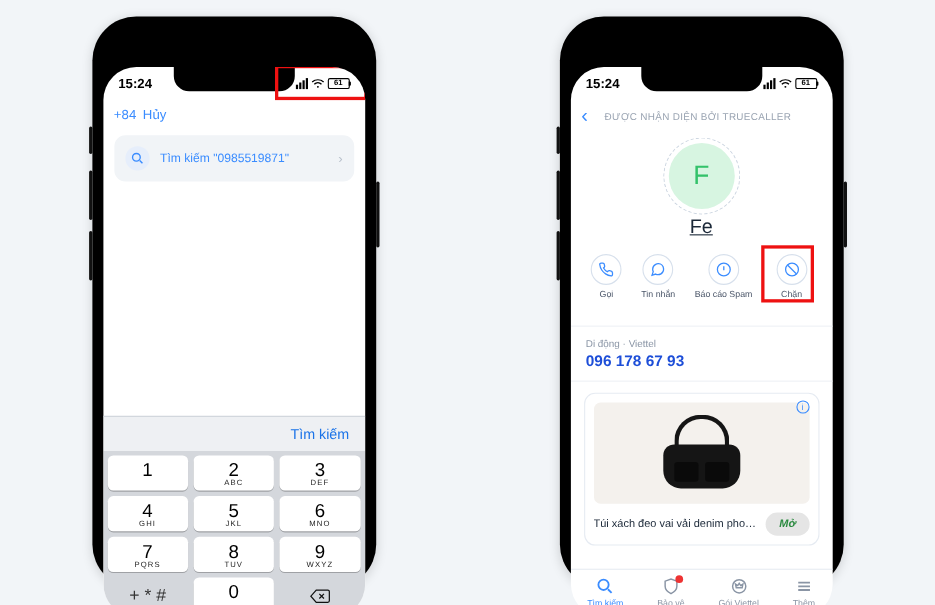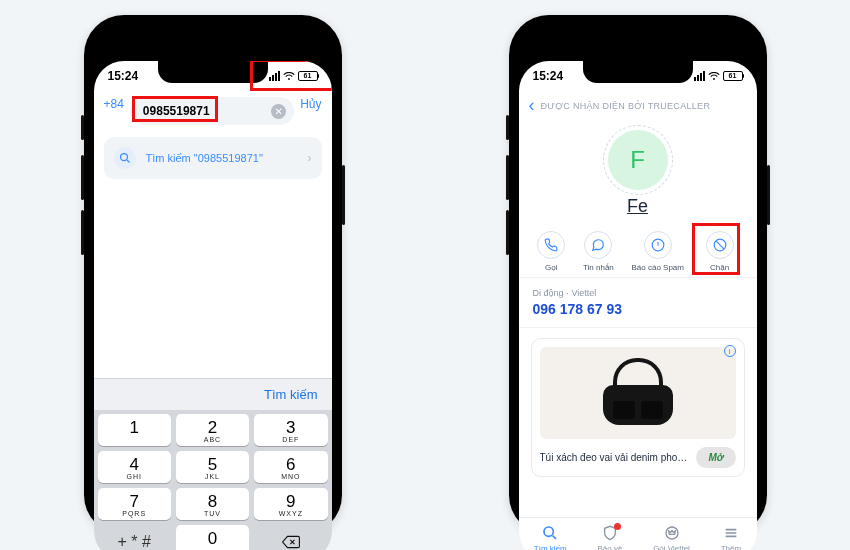--- a/index.html
+++ b/index.html
@@ -93,34 +93,34 @@
   .key .d { font-size:17px; font-weight:500; line-height:1; }
   .key .l { font-size:7px; letter-spacing:1px; color:#222; }
   .key.blank { background:transparent; box-shadow:none; color:#333; display:flex; align-items:center; justify-content:center; }
   .key.bksp svg { width:20px; height:14px; }
 
   .redbox { border:3px solid #e11; position:absolute; pointer-events:none; z-index:10; }
 
   
   .hdr2 { display:flex; align-items:center; padding:4px 10px; gap:6px; font-size:9px; color:#9aa4b2; }
   .back { color:#3a8cff; font-size:18px; font-weight:300; }
-  .hdr2 .ttl { flex:1; letter-spacing:0.3px; }
+  .hdr2 .ttl { flex:1; text-align:center; letter-spacing:0.3px; }
   .avatar {
     width:60px; height:60px; border-radius:50%;
     background:#d7f5e1; color:#33c26a; font-size:24px; font-weight:500;
     display:flex; align-items:center; justify-content:center;
     margin: 10px auto 6px; position:relative;
   }
   .avatar::after{
     content:""; position:absolute; inset:-5px; border-radius:50%;
     border:1px dashed #cdd6e1;
   }
   .cname { text-align:center; font-size:18px; color:#1b2838; margin-bottom:14px;text-decoration:underline; }
   .actions {
-    display:flex; justify-content:space-around; padding:0 10px 5px;
+    display:flex; justify-content:space-around; padding:0 10px 24px;
     border-bottom:1px solid #eef1f5;
   }
   .act { display:flex; flex-direction:column; align-items:center; gap:4px; font-size:8px; color:#4a5568; position:relative; }
   .act .ic { width:28px; height:28px; border-radius:50%; border:1px solid #d7e0ec; display:flex; align-items:center; justify-content:center; color:#3a8cff; }
   .num-block { padding:10px 14px; border-bottom:1px solid #eef1f5; }
   .num-lbl { font-size:9px; color:#8a95a5; }
   .num-big { font-size:14px; color:#1d4ed8; margin-top:3px;font-weight:bold; }
 
   .adcard {
     margin:10px 12px; border:1px solid #e6ebf2; border-radius:10px;
@@ -179,25 +179,20 @@
           </div>
         <svg class="wifi" viewBox="0 0 16 12">
             <path d="M8 10.5a1.2 1.2 0 100-2.4 1.2 1.2 0 000 2.4zM4.2 6.6a5.5 5.5 0 017.6 0l1.1-1.1a7 7 0 00-9.8 0zM1.6 4a9.2 9.2 0 0112.8 0l1.1-1.1a10.7 10.7 0 00-15 0z" fill="#000"></path>
           </svg>
         <div class="batt">61</div>
       </div>
     </div>
 
     <div class="searchbar">
       <span class="cc">+84</span>
-      <div class="num-input">
-        <span class="num-val">0985519871</span>
-        <span class="clr">✕</span>
-        <div class="redbox" style="left:2px; top:-1px; width:86px; height:26px;"></div>
-      </div>
       <span class="cancel">Hủy</span>
     </div>
 
     <div class="result-row">
       <div class="result-ico">
         <svg width="12" height="12" viewBox="0 0 24 24" fill="none" stroke="#3a8cff" stroke-width="2.5">
             <circle cx="10" cy="10" r="7"></circle>
             <path d="M21 21l-5-5"></path>
           </svg>
       </div>

